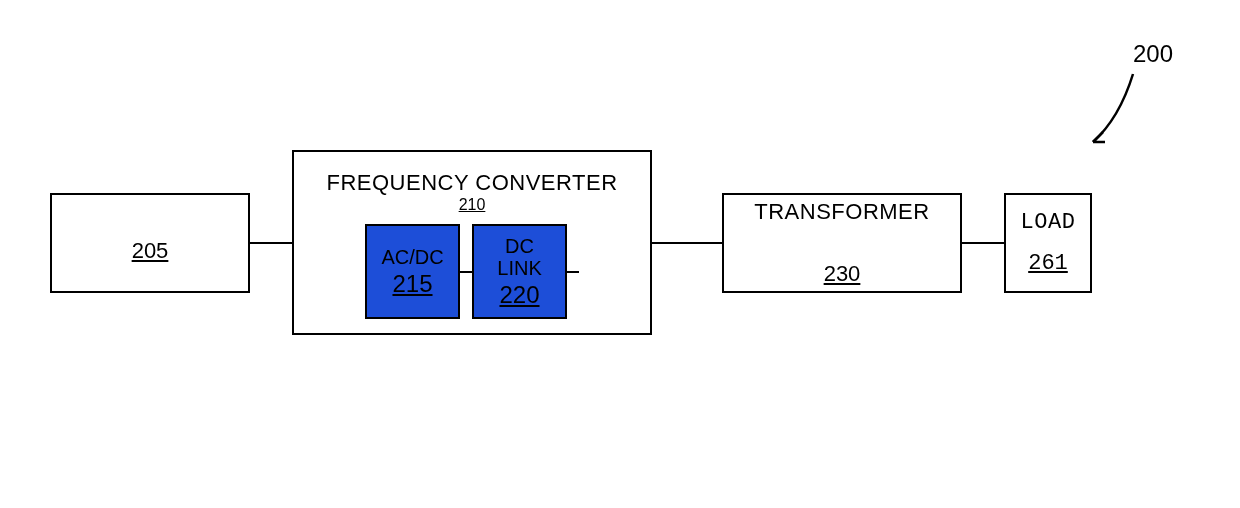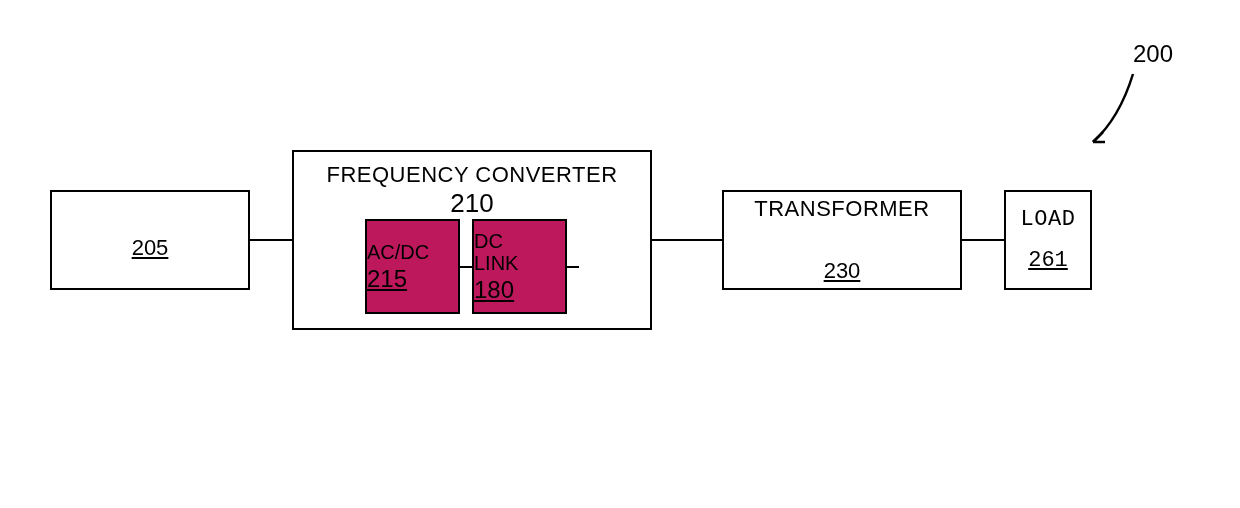--- a/index.html
+++ b/index.html
@@ -28,35 +28,35 @@
       padding: 12px 18px;
     }
     .block .label { font-size: 22px; letter-spacing: 0.5px; }
     .block .num { font-size: 22px; text-decoration: underline; margin-top: 16px; }
     .gen { width: 200px; height: 100px; }
     .freq {
       width: 360px;
       padding-top: 10px;
       padding-bottom: 14px;
     }
-    .freq-title { font-size: 22px; letter-spacing: 0.5px; }
-    .freq-num { font-size: 26px; }
+    .freq-title { font-size: 22px; letter-spacing: 0.5px; margin-top: 8px; }
+    .freq-num { font-size: 16px; text-decoration: underline; margin-bottom: 10px; }
     .freq-inner {
       display: flex;
       align-items: center;
     }
     .sub {
       border: 2px solid #000;
-      background: #be185d;
+      background: #1d4ed8;
       width: 95px;
       height: 95px;
       display: flex;
       flex-direction: column;
       justify-content: center;
-      align-items: flex-start;
+      align-items: center;
       text-align: center;
     }
     .sub .slabel { font-size: 20px; line-height: 1.1; }
     .sub .snum { font-size: 24px; text-decoration: underline; margin-top: 2px; }
     .wire {
       height: 2px;
       background: #000;
     }
     .wire-short { width: 12px; }
     .wire-mid { width: 42px; }
@@ -104,21 +104,21 @@
     <div class="freq-num">210</div>
     <div class="freq-inner">
       <div class="sub">
         <div class="slabel">AC/DC</div>
         <div class="snum">215</div>
       </div>
       <div class="wire wire-short"></div>
       <div class="sub">
         <div class="slabel">DC</div>
         <div class="slabel">LINK</div>
-        <div class="snum">180</div>
+        <div class="snum">220</div>
       </div>
       <div class="wire wire-short"></div>
     </div>
   </div>
 
   <div class="wire wire-long"></div>
 
   <div class="block trans">
     <div class="label">TRANSFORMER</div>
     <div class="num">230</div>

